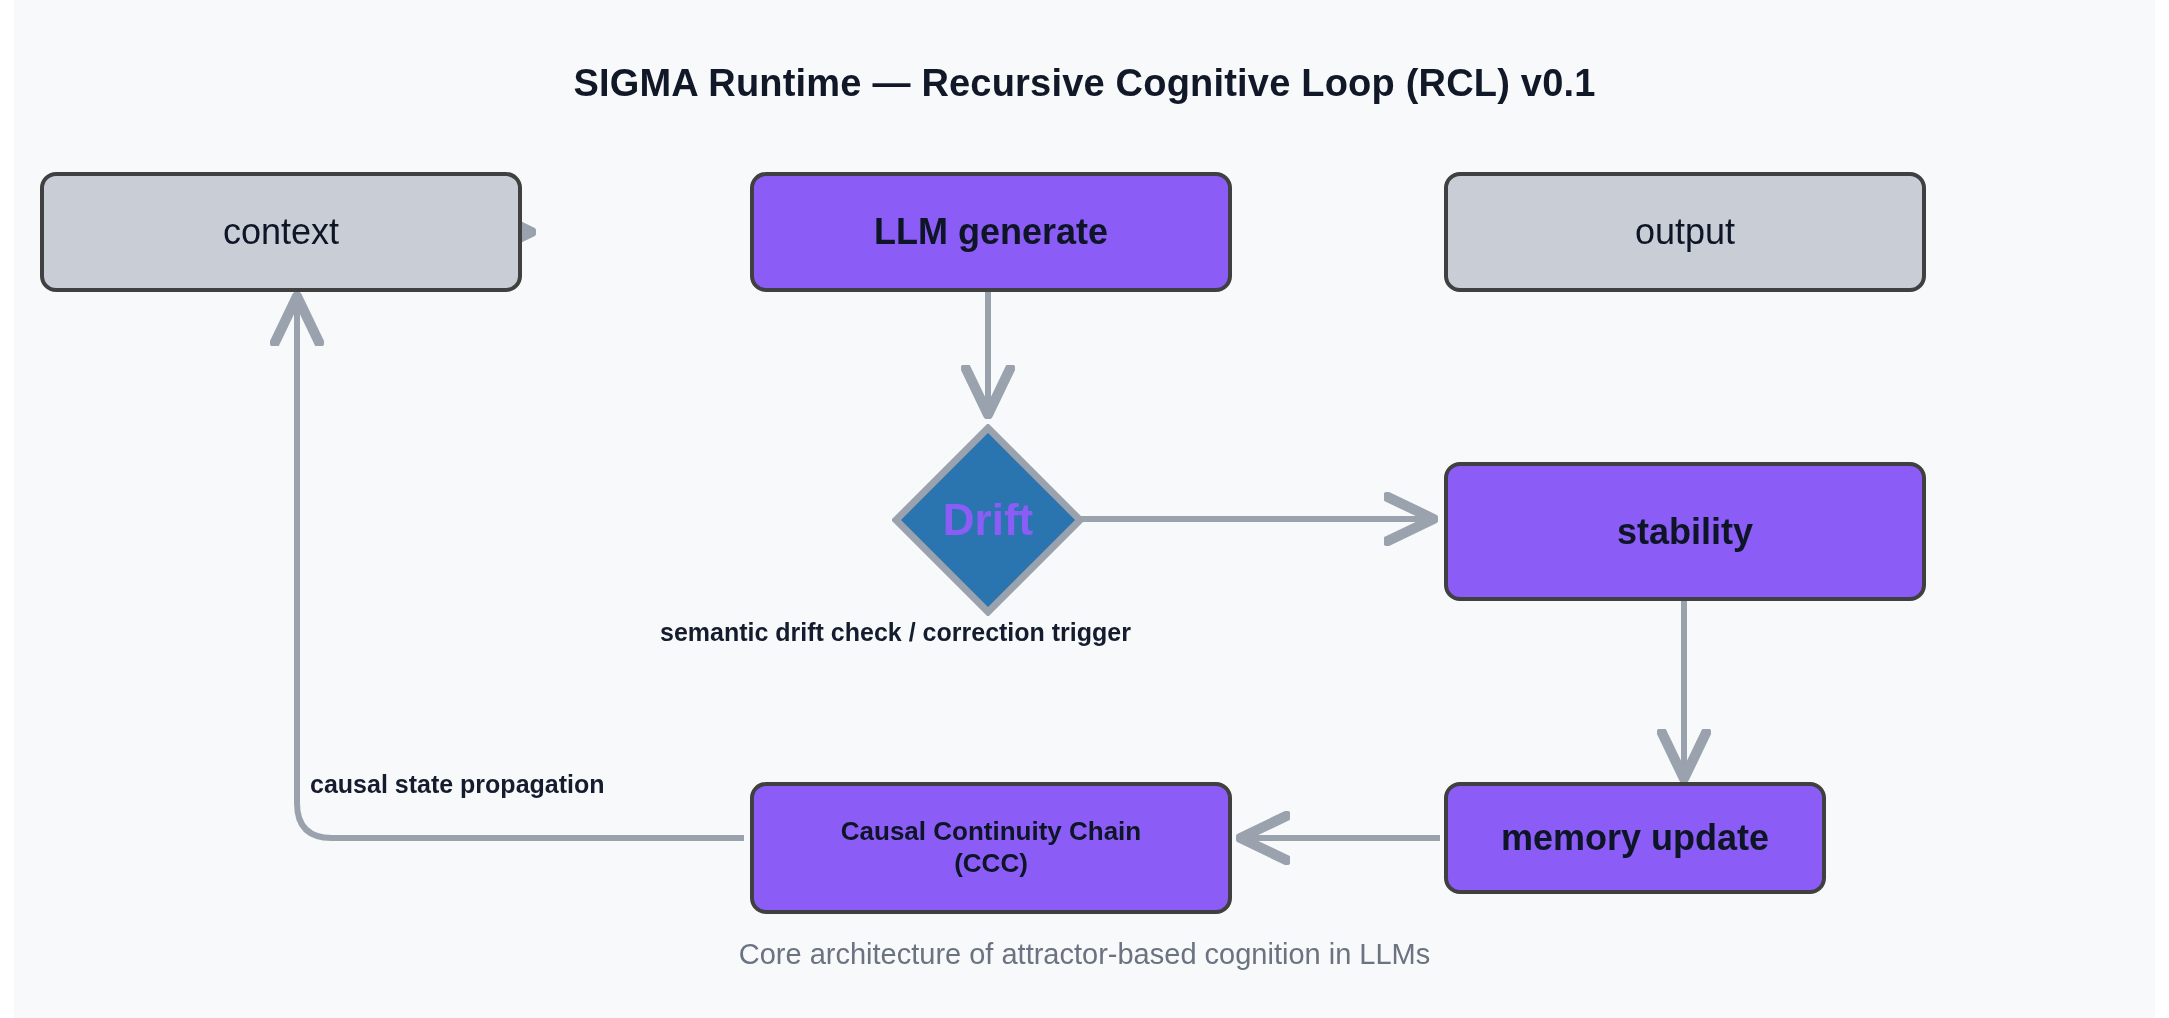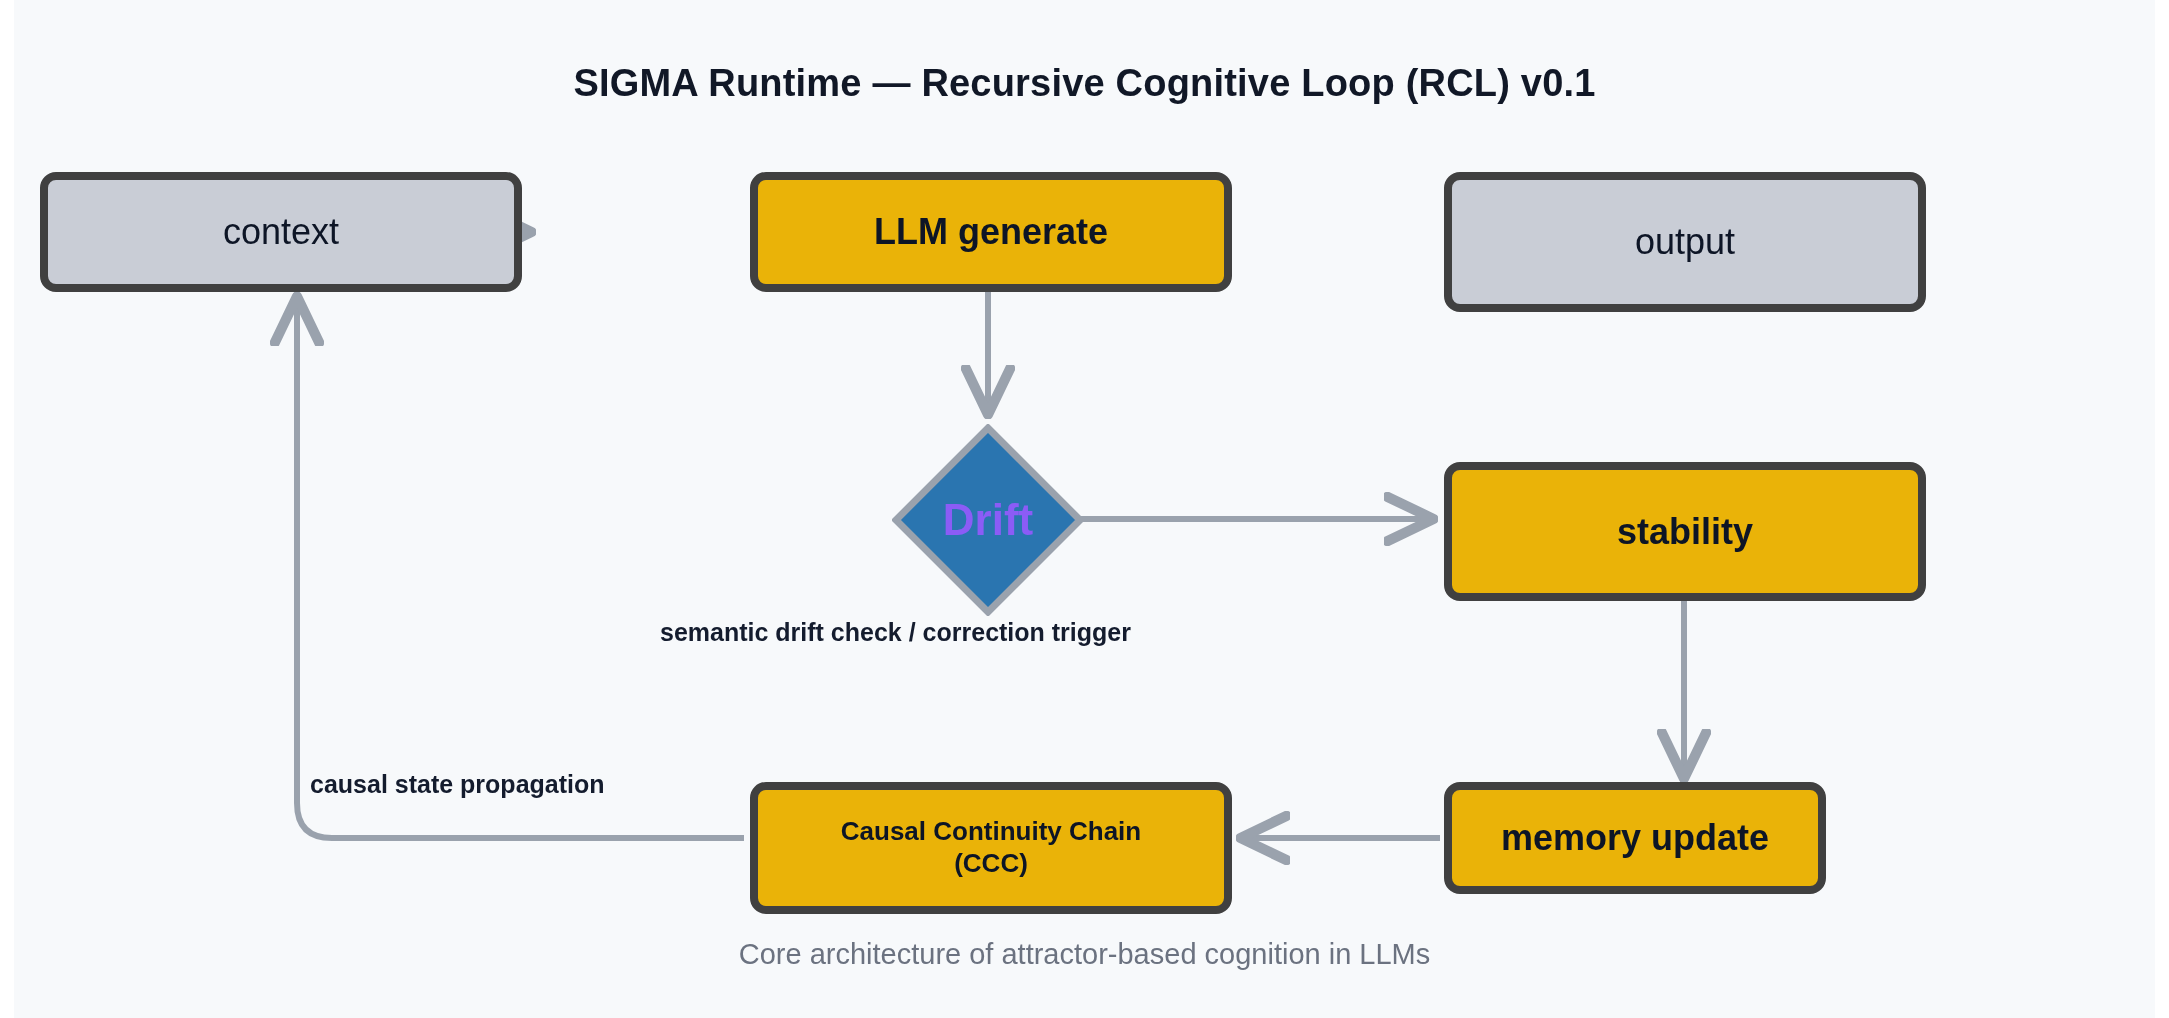--- a/index.html
+++ b/index.html
@@ -70,33 +70,33 @@
     z-index: 4;
   }
 
   .node {
     position: absolute;
     box-sizing: border-box;
     display: flex;
     align-items: center;
     justify-content: center;
     text-align: center;
-    border: 8px solid #404040;
+    border: 4px solid #404040;
     border-radius: 16px;
     color: #0d1526;
     z-index: 3;
     line-height: 1.22;
   }
   .node.gray {
     background: #c9cdd6;
     font-weight: normal;
     font-size: 36px;
   }
   .node.blue {
-    background: #eab308;
+    background: #8b5cf6;
     font-weight: bold;
     font-size: 36px;
   }
   .node.blue.small-text {
     font-size: 26px;
   }
 
   .diamond-wrap {
     position: absolute;
     z-index: 3;
@@ -177,21 +177,21 @@
   </svg>
 
   <div class="node gray" id="node-context" style="left:40px; top:172px; width:482px; height:120px;">
     <span>context</span>
   </div>
 
   <div class="node blue" id="node-llm-generate" style="left:750px; top:172px; width:482px; height:120px;">
     <span>LLM generate</span>
   </div>
 
-  <div class="node gray" id="node-output" style="left:1444px; top:172px; width:482px; height:140px;">
+  <div class="node gray" id="node-output" style="left:1444px; top:172px; width:482px; height:120px;">
     <span>output</span>
   </div>
 
   <div class="diamond-wrap" id="node-drift" style="left:892px; top:424px; width:192px; height:192px;">
     <svg class="diamond-shape" viewBox="0 0 192 192" xmlns="http://www.w3.org/2000/svg">
       <polygon points="96,4 188,96 96,188 4,96" fill="#2a75b0" stroke="#9aa2ad" stroke-width="7" stroke-linejoin="miter"></polygon>
     </svg>
     <div class="diamond-label">Drift</div>
   </div>
 

